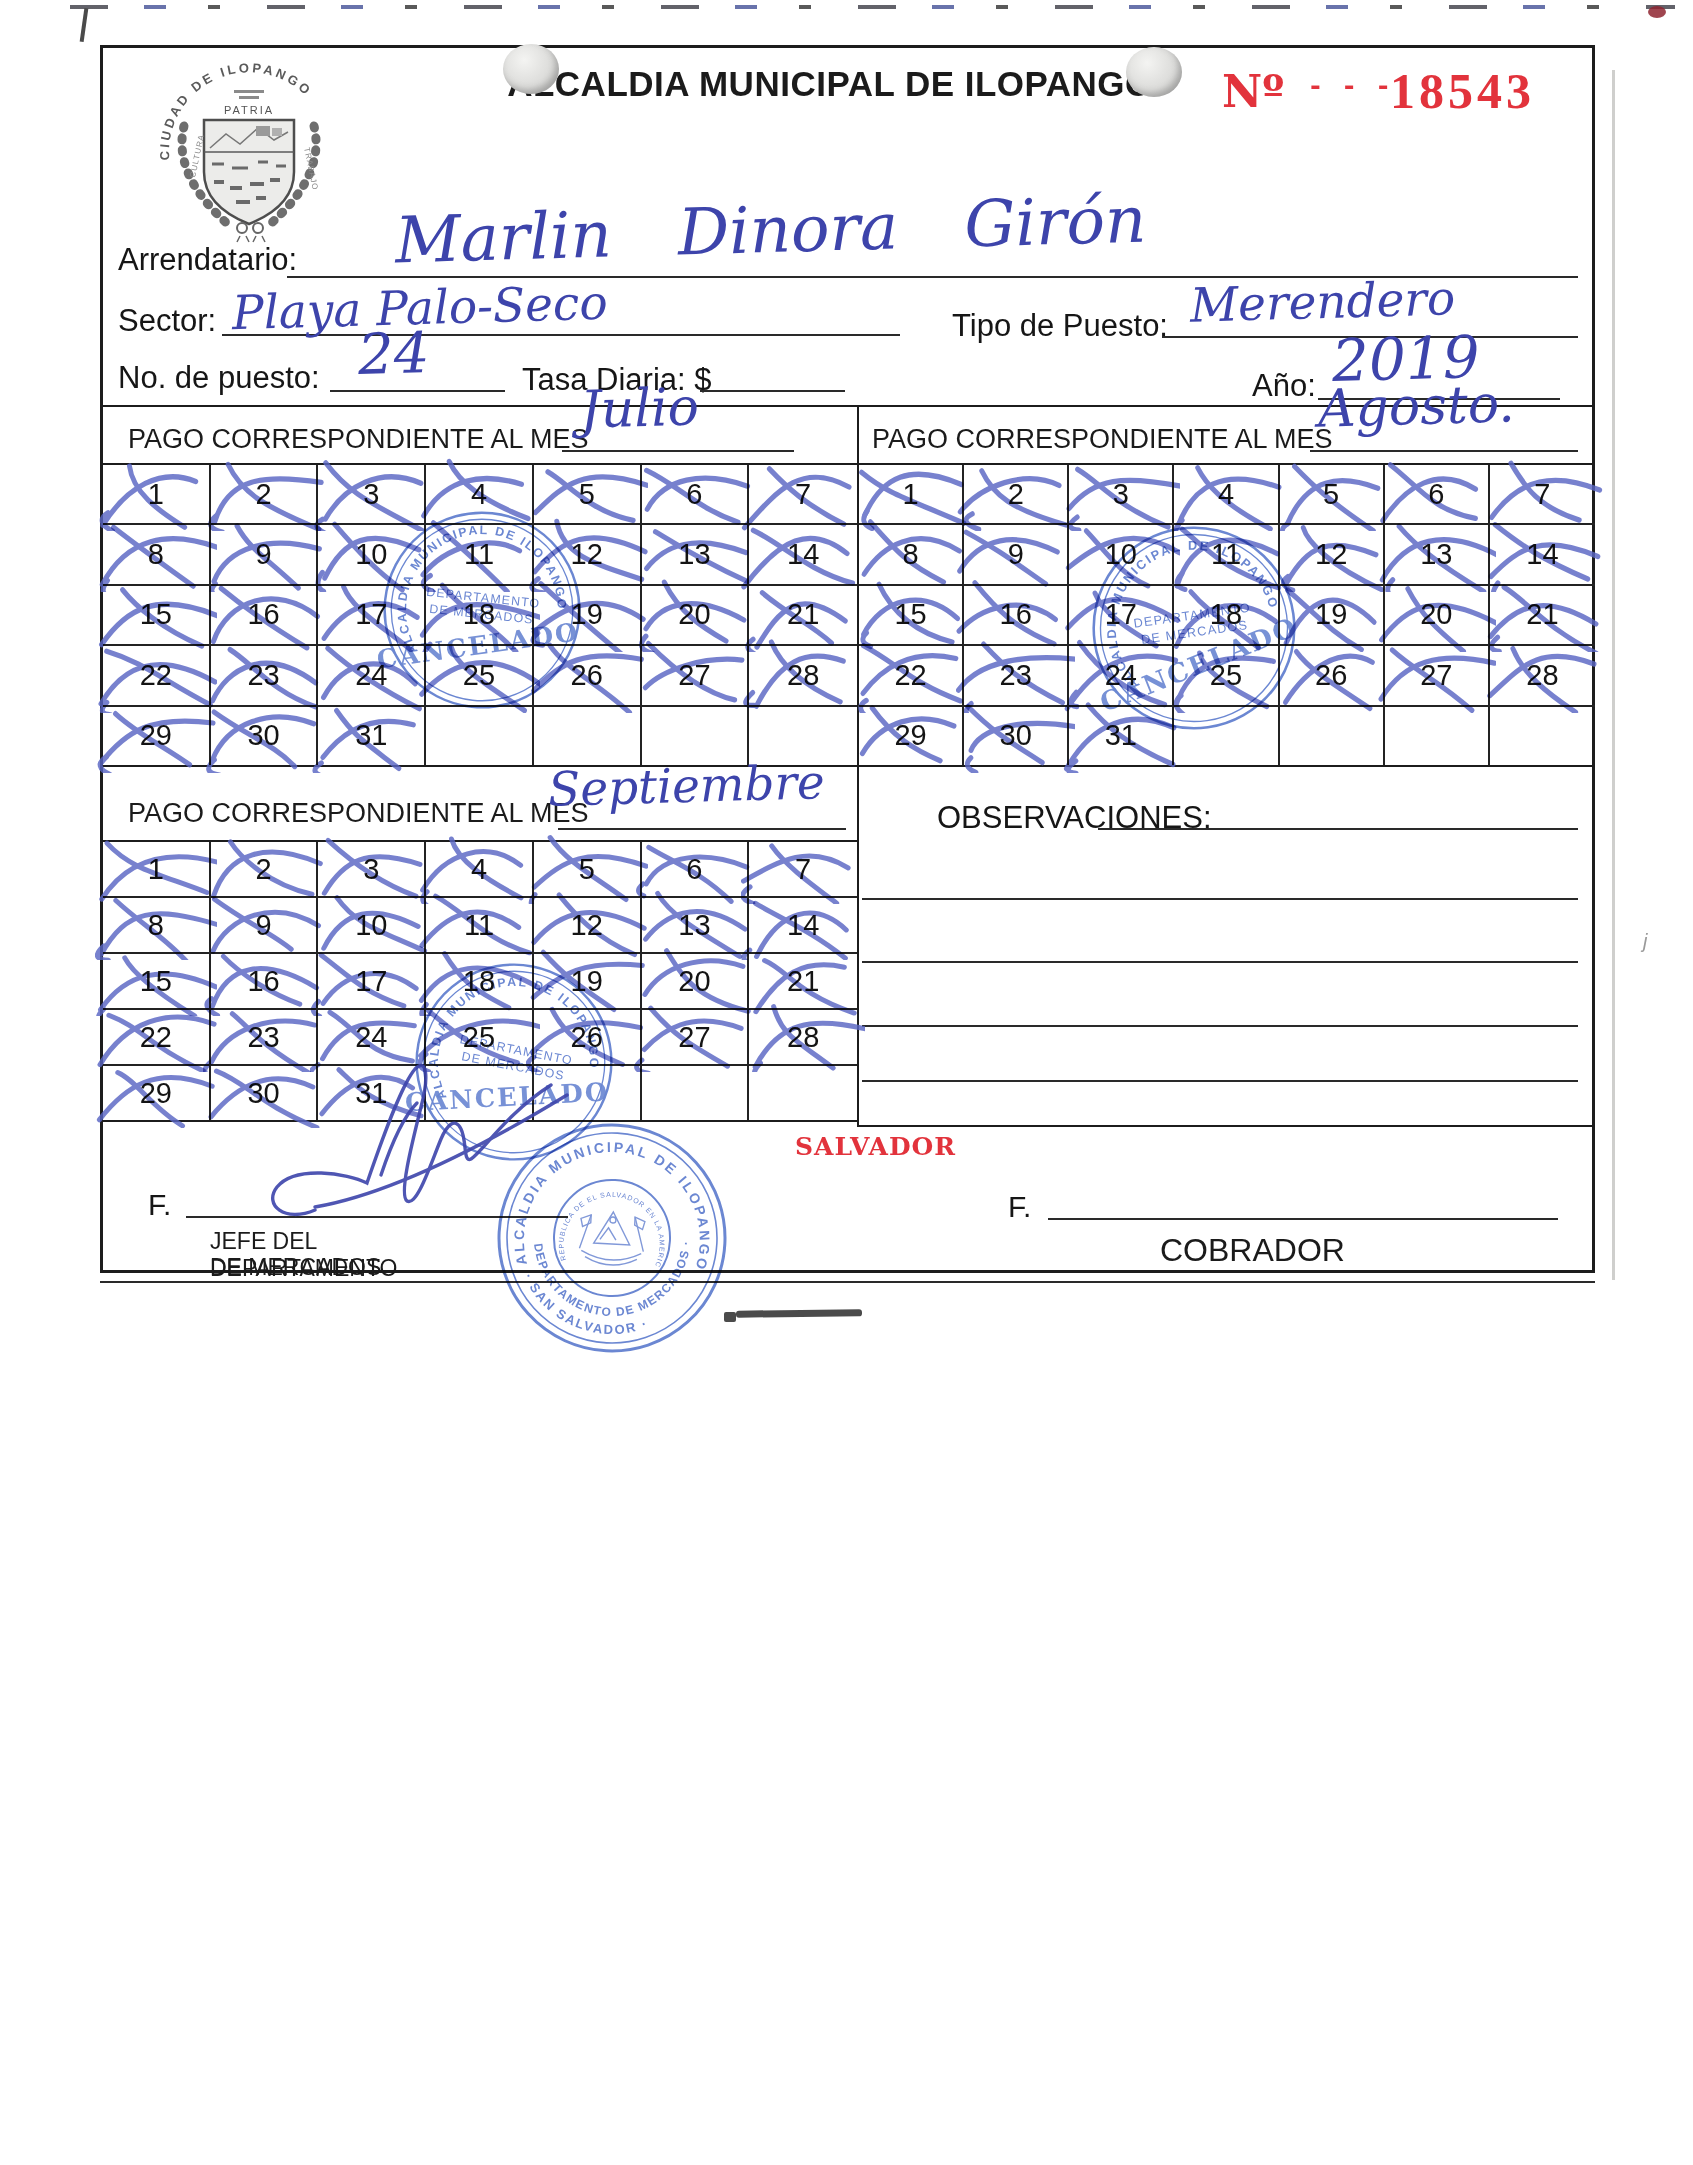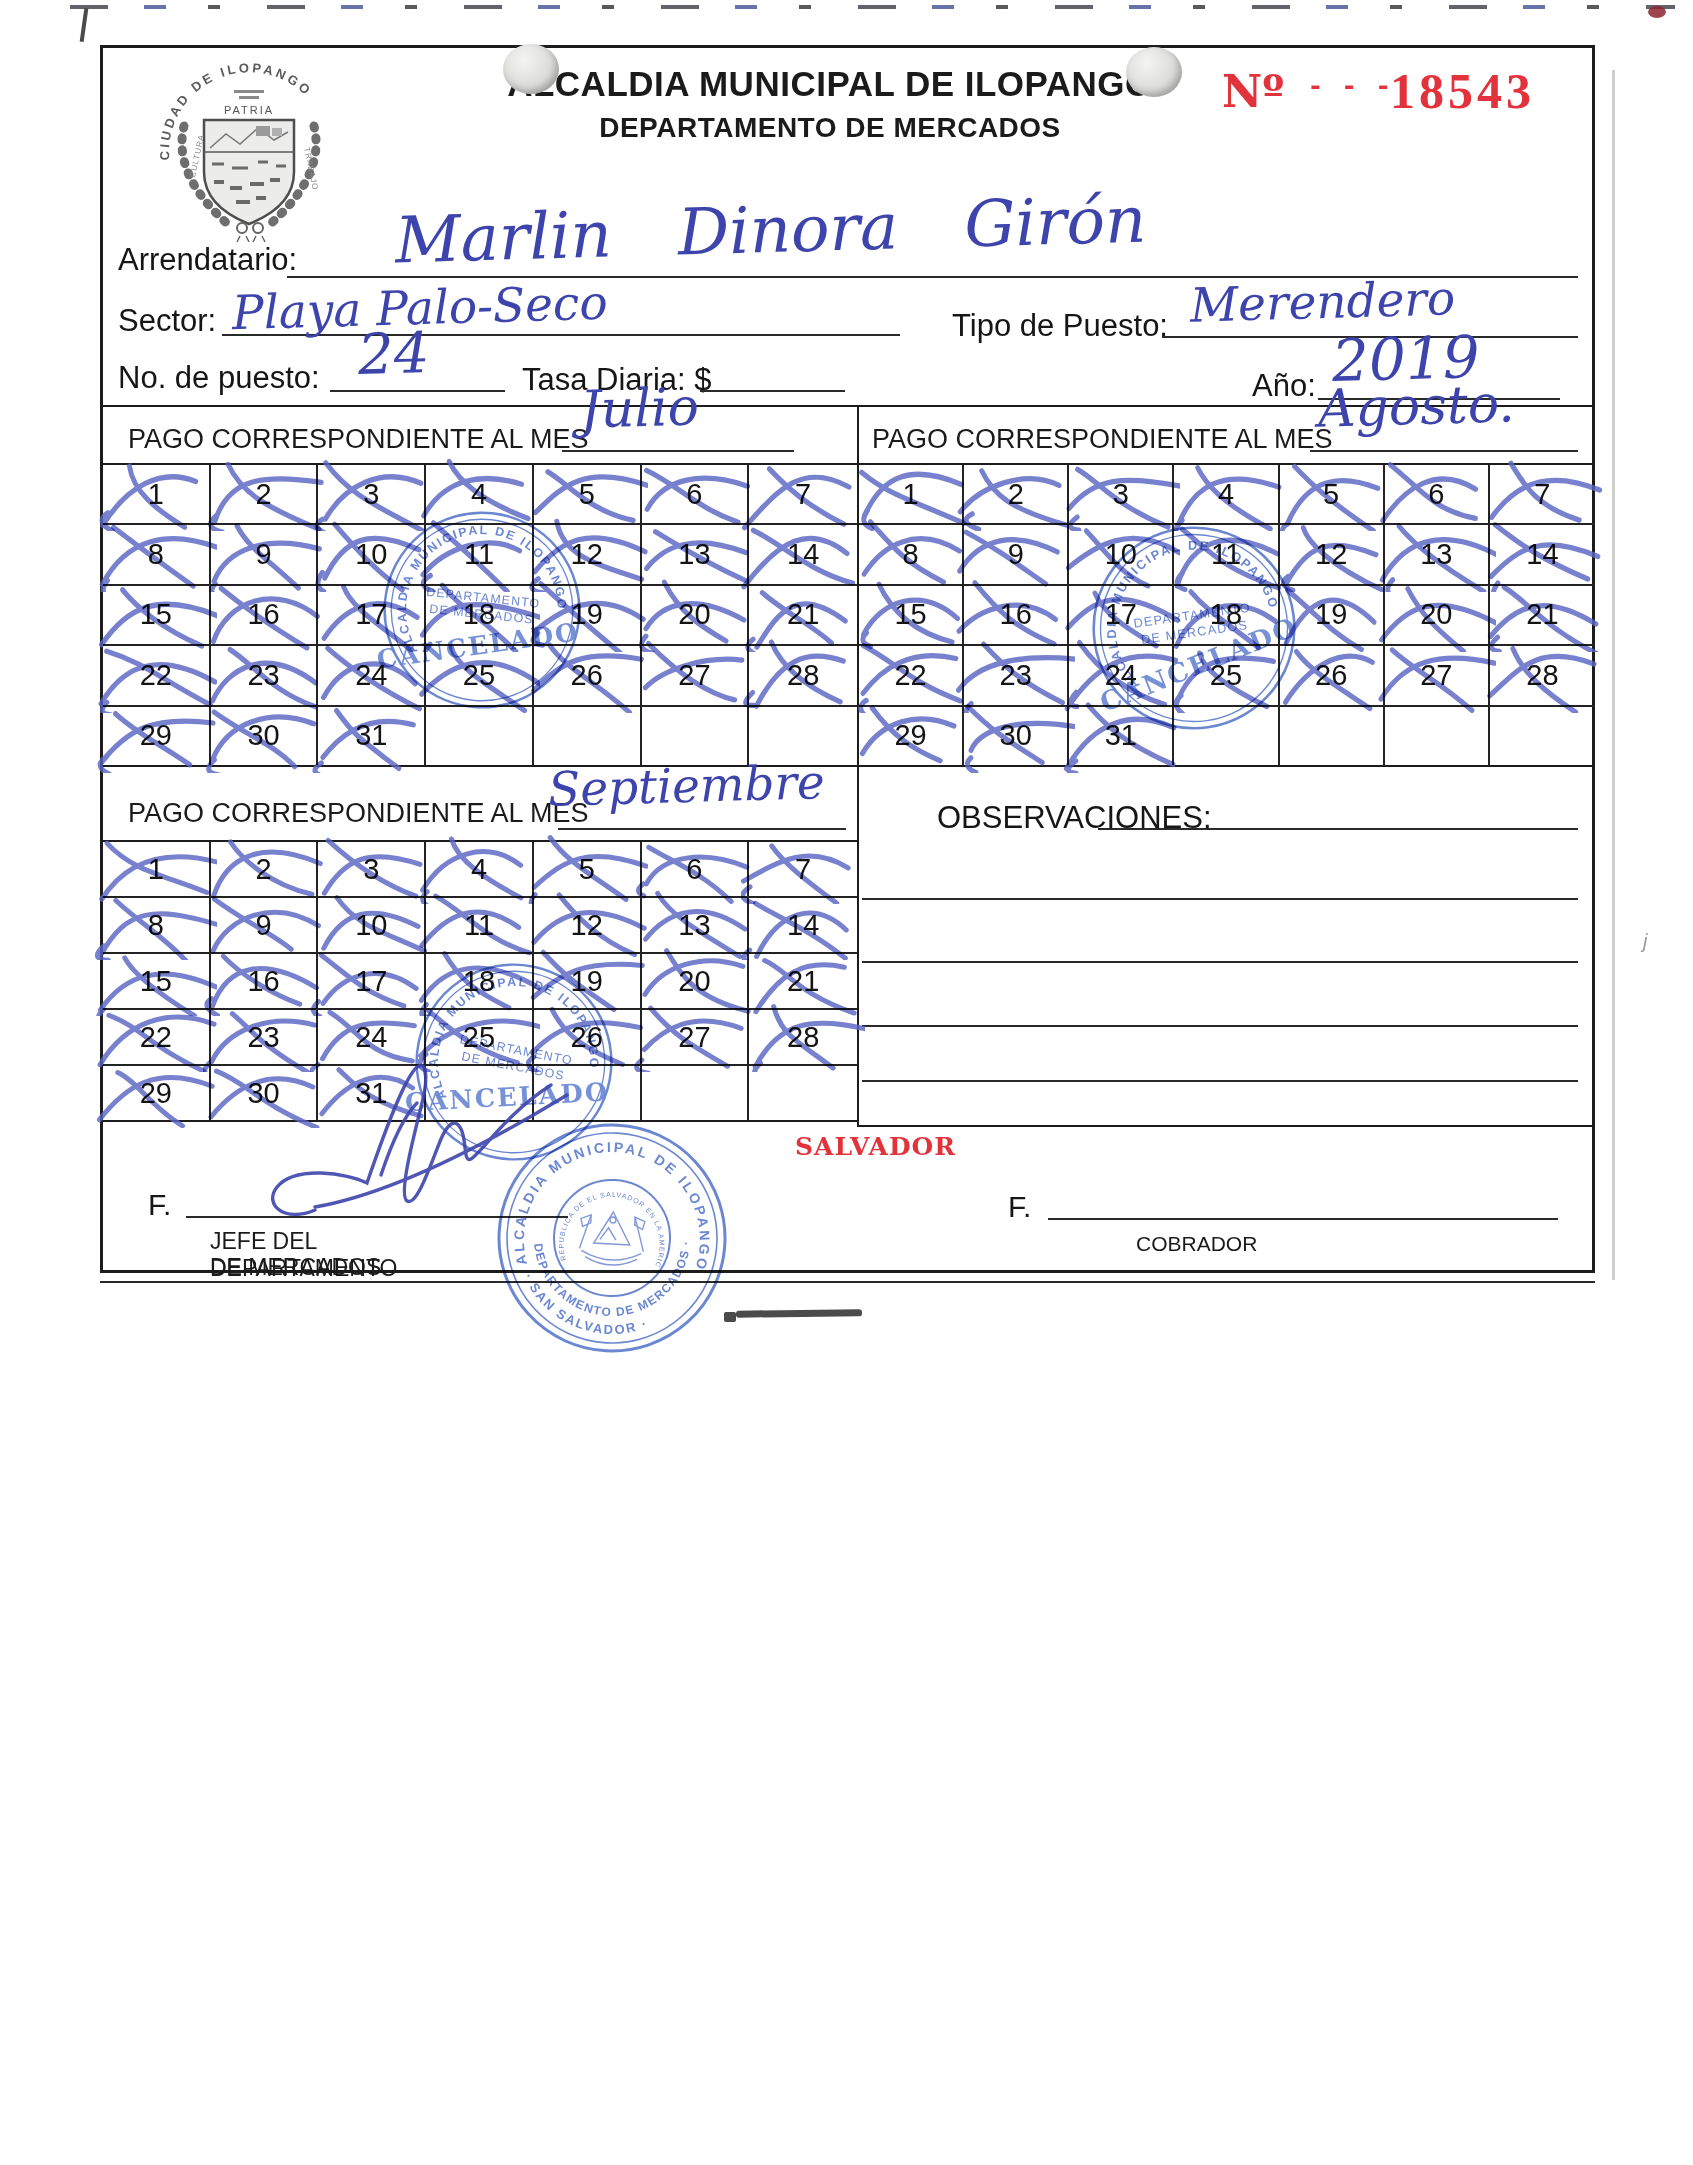--- a/index.html
+++ b/index.html
@@ -95,21 +95,20 @@
     <path d="M 46,70 Q 34,120 92,170" fill="none" stroke="#6e6e6e" stroke-width="9" stroke-linecap="round" stroke-dasharray="2 10"></path>
     <path d="M 176,70 Q 188,120 130,170" fill="none" stroke="#6e6e6e" stroke-width="9" stroke-linecap="round" stroke-dasharray="2 10"></path>
     <text x="57" y="122" font-size="8" fill="#8a8a8a" transform="rotate(-78 57 122)" letter-spacing="1">CULTURA</text>
     <text x="166" y="92" font-size="8" fill="#8a8a8a" transform="rotate(78 166 92)" letter-spacing="1">TRABAJO</text>
     <circle cx="104" cy="172" r="5" fill="none" stroke="#666" stroke-width="2"></circle>
     <circle cx="120" cy="172" r="5" fill="none" stroke="#666" stroke-width="2"></circle>
     <path d="M 102,180 l -3,6 M 108,180 l 3,6 M 118,180 l -3,6 M 124,180 l 3,6" stroke="#666" stroke-width="1.5"></path>
   </svg>
 
   <div class="abs title1">ALCALDIA MUNICIPAL DE ILOPANGO</div>
-  <div class="abs title2">DEPARTAMENTO DE MERCADOS</div>
 
   <div class="abs blob" style="left:503px;top:44px;width:56px;height:50px;"></div>
   <div class="abs blob" style="left:1126px;top:47px;width:56px;height:50px;"></div>
 
   <div class="abs red rno-label">Nº</div>
   <div class="abs red rno-dash">- - -</div>
   <div class="abs red rno-num">18543</div>
 
   <div class="abs label" style="left:118px;top:242px;">Arrendatario:</div>
   <div class="abs rule" style="left:287px;top:200px;width:1291px;height:78px;"></div>
@@ -1123,21 +1122,21 @@
     </g>
   </svg>
 
   <div class="abs label" style="left:148px;top:1188px;font-size:30px;">F.</div>
   <div class="abs rule" style="left:186px;top:1190px;width:382px;height:28px;"></div>
   <div class="abs caption" style="left:210px;top:1228px;width:300px;">JEFE DEL DEPARTAMENTO</div>
   <div class="abs caption" style="left:210px;top:1254px;width:300px;">DE MERCADOS</div>
 
   <div class="abs label" style="left:1008px;top:1190px;font-size:30px;">F.</div>
   <div class="abs rule" style="left:1048px;top:1192px;width:510px;height:28px;"></div>
-  <div class="abs caption" style="left:1136px;top:1232px;width:290px;font-size:21px;">COBRADOR</div>
+  <div class="abs caption" style="left:1160px;top:1232px;width:290px;font-size:32px;">COBRADOR</div>
 
   <svg class="abs stamp" style="left:490px;top:1116px;transform:rotate(3deg);" width="244" height="244" viewBox="0 0 244 244">
     <defs>
       <path id="bsTop" d="M 40,156 A 88,88 0 1 1 204,156" fill="none"></path>
       <path id="bsBotOut" d="M 26,122 A 96,96 0 0 0 218,122" fill="none"></path>
       <path id="bsBotIn" d="M 44,122 A 78,78 0 0 0 200,122" fill="none"></path>
       <path id="bsCenter" d="M 78,148 A 48,48 0 1 1 166,148" fill="none"></path>
     </defs>
     <g stroke="#4a6cc8" fill="none">
       <circle cx="122" cy="122" r="113" stroke-width="3"></circle>

